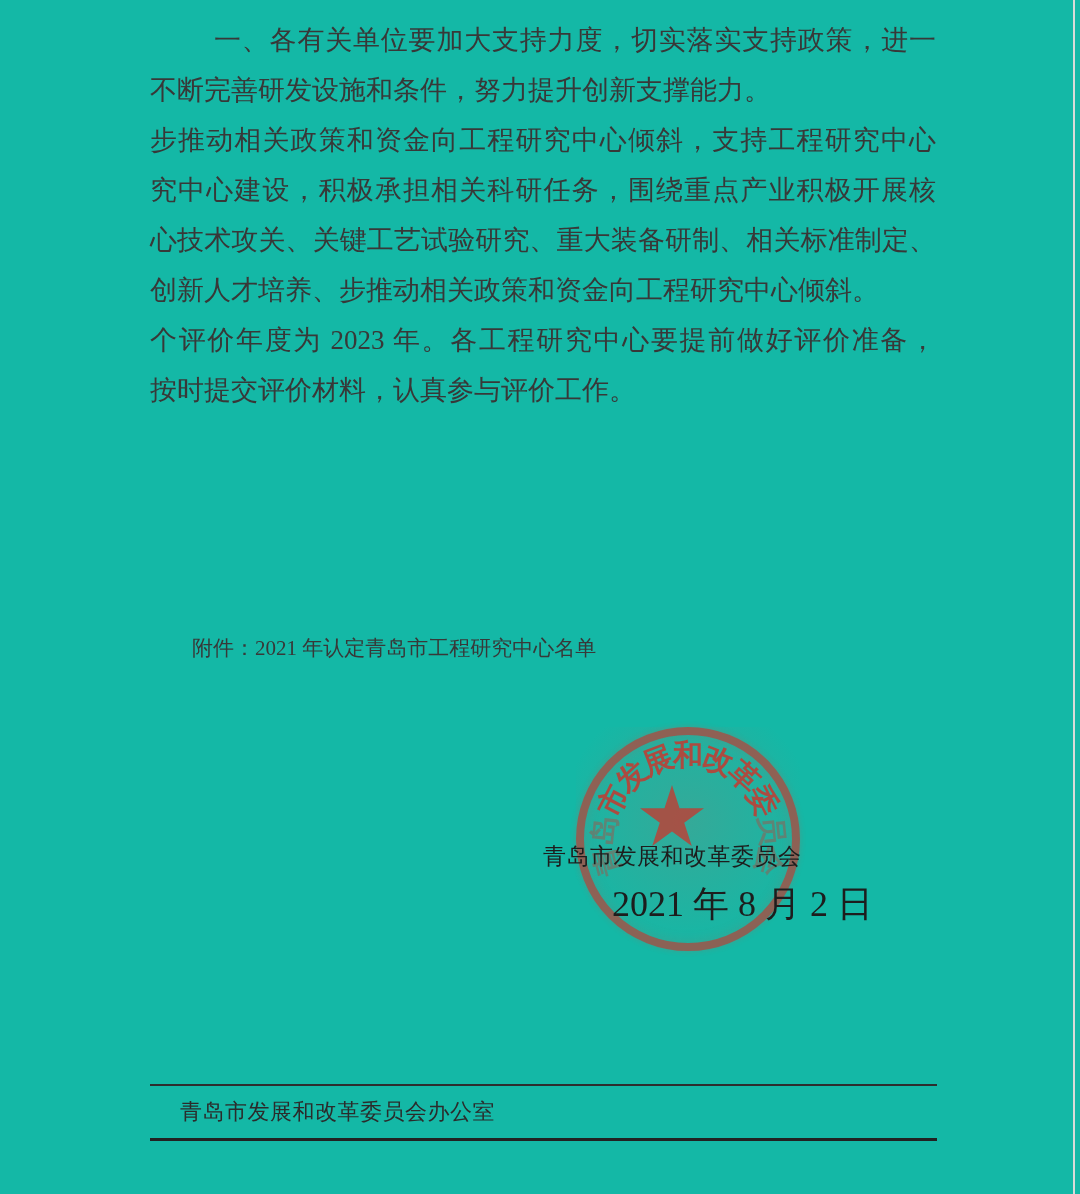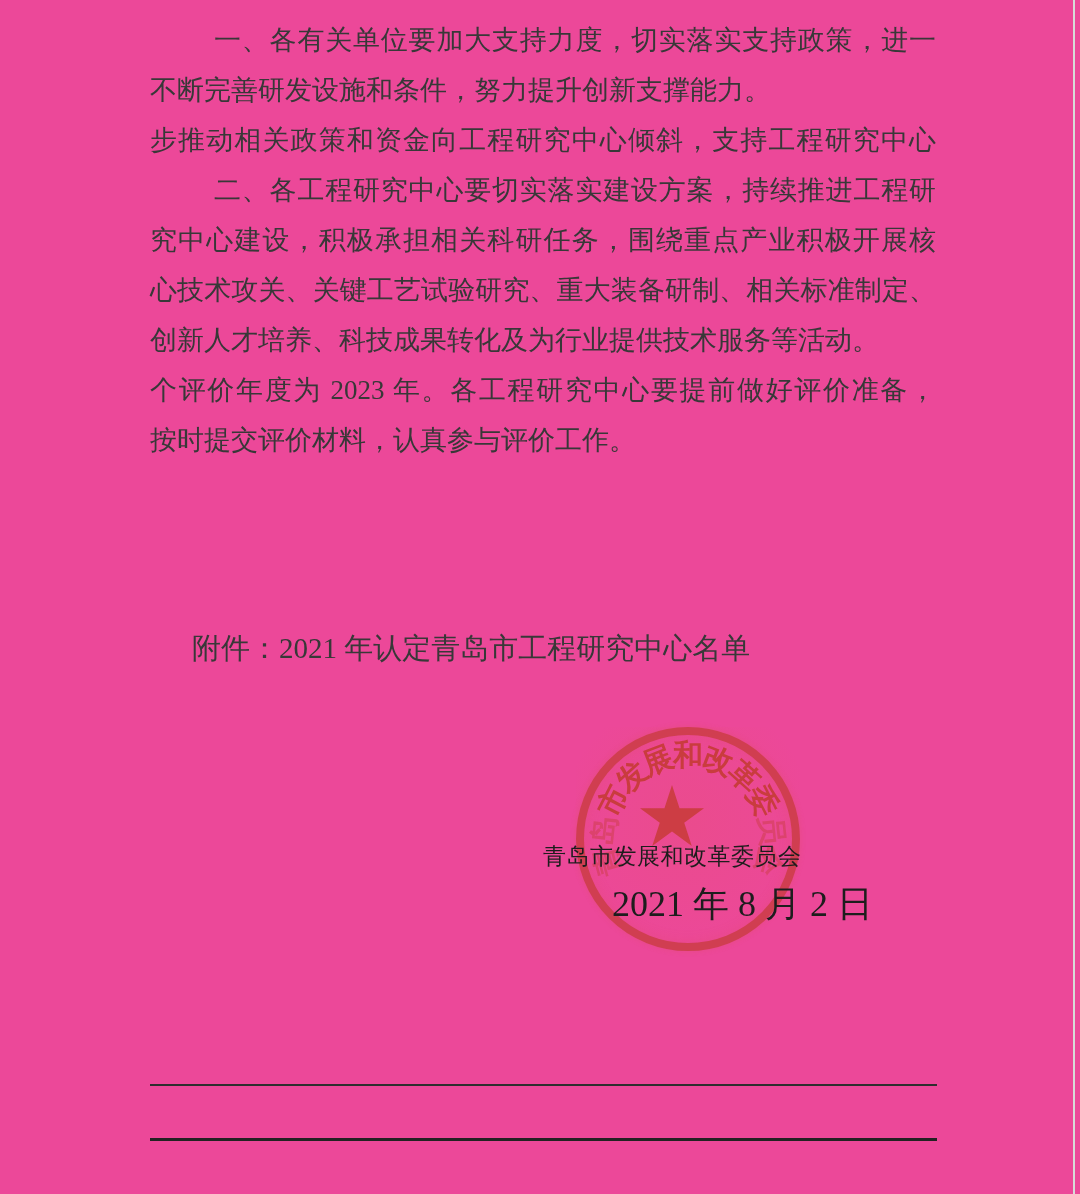--- a/index.html
+++ b/index.html
@@ -1,20 +1,20 @@
 <!DOCTYPE html>
 <html style="--seal-color: #c43a30;"><head>
 <meta charset="utf-8">
 <style>
   html,body { margin:0; padding:0; background:#e9e9e9; }
   .page {
     position:relative;
     width:1080px; height:1194px;
     margin:0 auto;
-    background:#ec4899;
+    background:#14b8a6;
     overflow:hidden;
     font-family:"Liberation Serif","DejaVu Serif",serif;
     color:#353535;
   }
 
   
   .body-text {
     position:absolute;
     left:150px; top:15px;
     width:786px;
@@ -26,21 +26,21 @@
     text-align:justify;
     text-align-last:justify;
   }
   .line.end   { text-align-last:left; }
   .line.indent{ text-indent:64px; }
 
   .attachment {
     position:absolute;
     left:150px; top:623px;
     width:786px;
-    font-size:29px;
+    font-size:21px;
     line-height:50px;
     text-indent:42px;
     color:#383838;
   }
 
   
   .seal {
     position:absolute;
     left:576px; top:727px;
     width:224px; height:224px;
@@ -118,24 +118,23 @@
 </style>
 </head>
 <body>
 
 <div class="page">
 
   <div class="body-text">
     <div class="line indent">一、各有关单位要加大支持力度，切实落实支持政策，进一</div>
     <div class="line end">不断完善研发设施和条件，努力提升创新支撑能力。</div>
     <div class="line">步推动相关政策和资金向工程研究中心倾斜，支持工程研究中心</div>
-    <div class="line indent">二、各工程研究中心要切实落实建设方案，持续推进工程研</div>
     <div class="line">究中心建设，积极承担相关科研任务，围绕重点产业积极开展核</div>
     <div class="line">心技术攻关、关键工艺试验研究、重大装备研制、相关标准制定、</div>
-    <div class="line end">创新人才培养、科技成果转化及为行业提供技术服务等活动。</div>
+    <div class="line end">创新人才培养、步推动相关政策和资金向工程研究中心倾斜。</div>
     <div class="line">个评价年度为 2023 年。各工程研究中心要提前做好评价准备，</div>
     <div class="line end">按时提交评价材料，认真参与评价工作。</div>
   </div>
 
   <div class="attachment">附件：2021 年认定青岛市工程研究中心名单</div>
 
   <div class="seal">
     <div class="seal-ring"></div>
     <div class="seal-arc">
         <span class="seal-char" style="transform: rotate(-105deg) translateY(-84px); opacity: 0.38;">青</span>
@@ -150,16 +149,17 @@
         <span class="seal-char" style="transform: rotate(84deg) translateY(-84px); opacity: 0.38;">员</span>
         <span class="seal-char" style="transform: rotate(105deg) translateY(-84px); opacity: 0.38;">会</span>
       </div>
     <div class="seal-star"></div>
   </div>
 
   <div class="signature">青岛市发展和改革委员会</div>
   <div class="sign-date">2021 年 8 月 2 日</div>
 
   <div class="footer">
+    <span class="footer-left">青岛市发展和改革委员会办公室</span>
   </div>
 
   <div class="scan-edge"></div>
 </div>
 
 </body></html>

